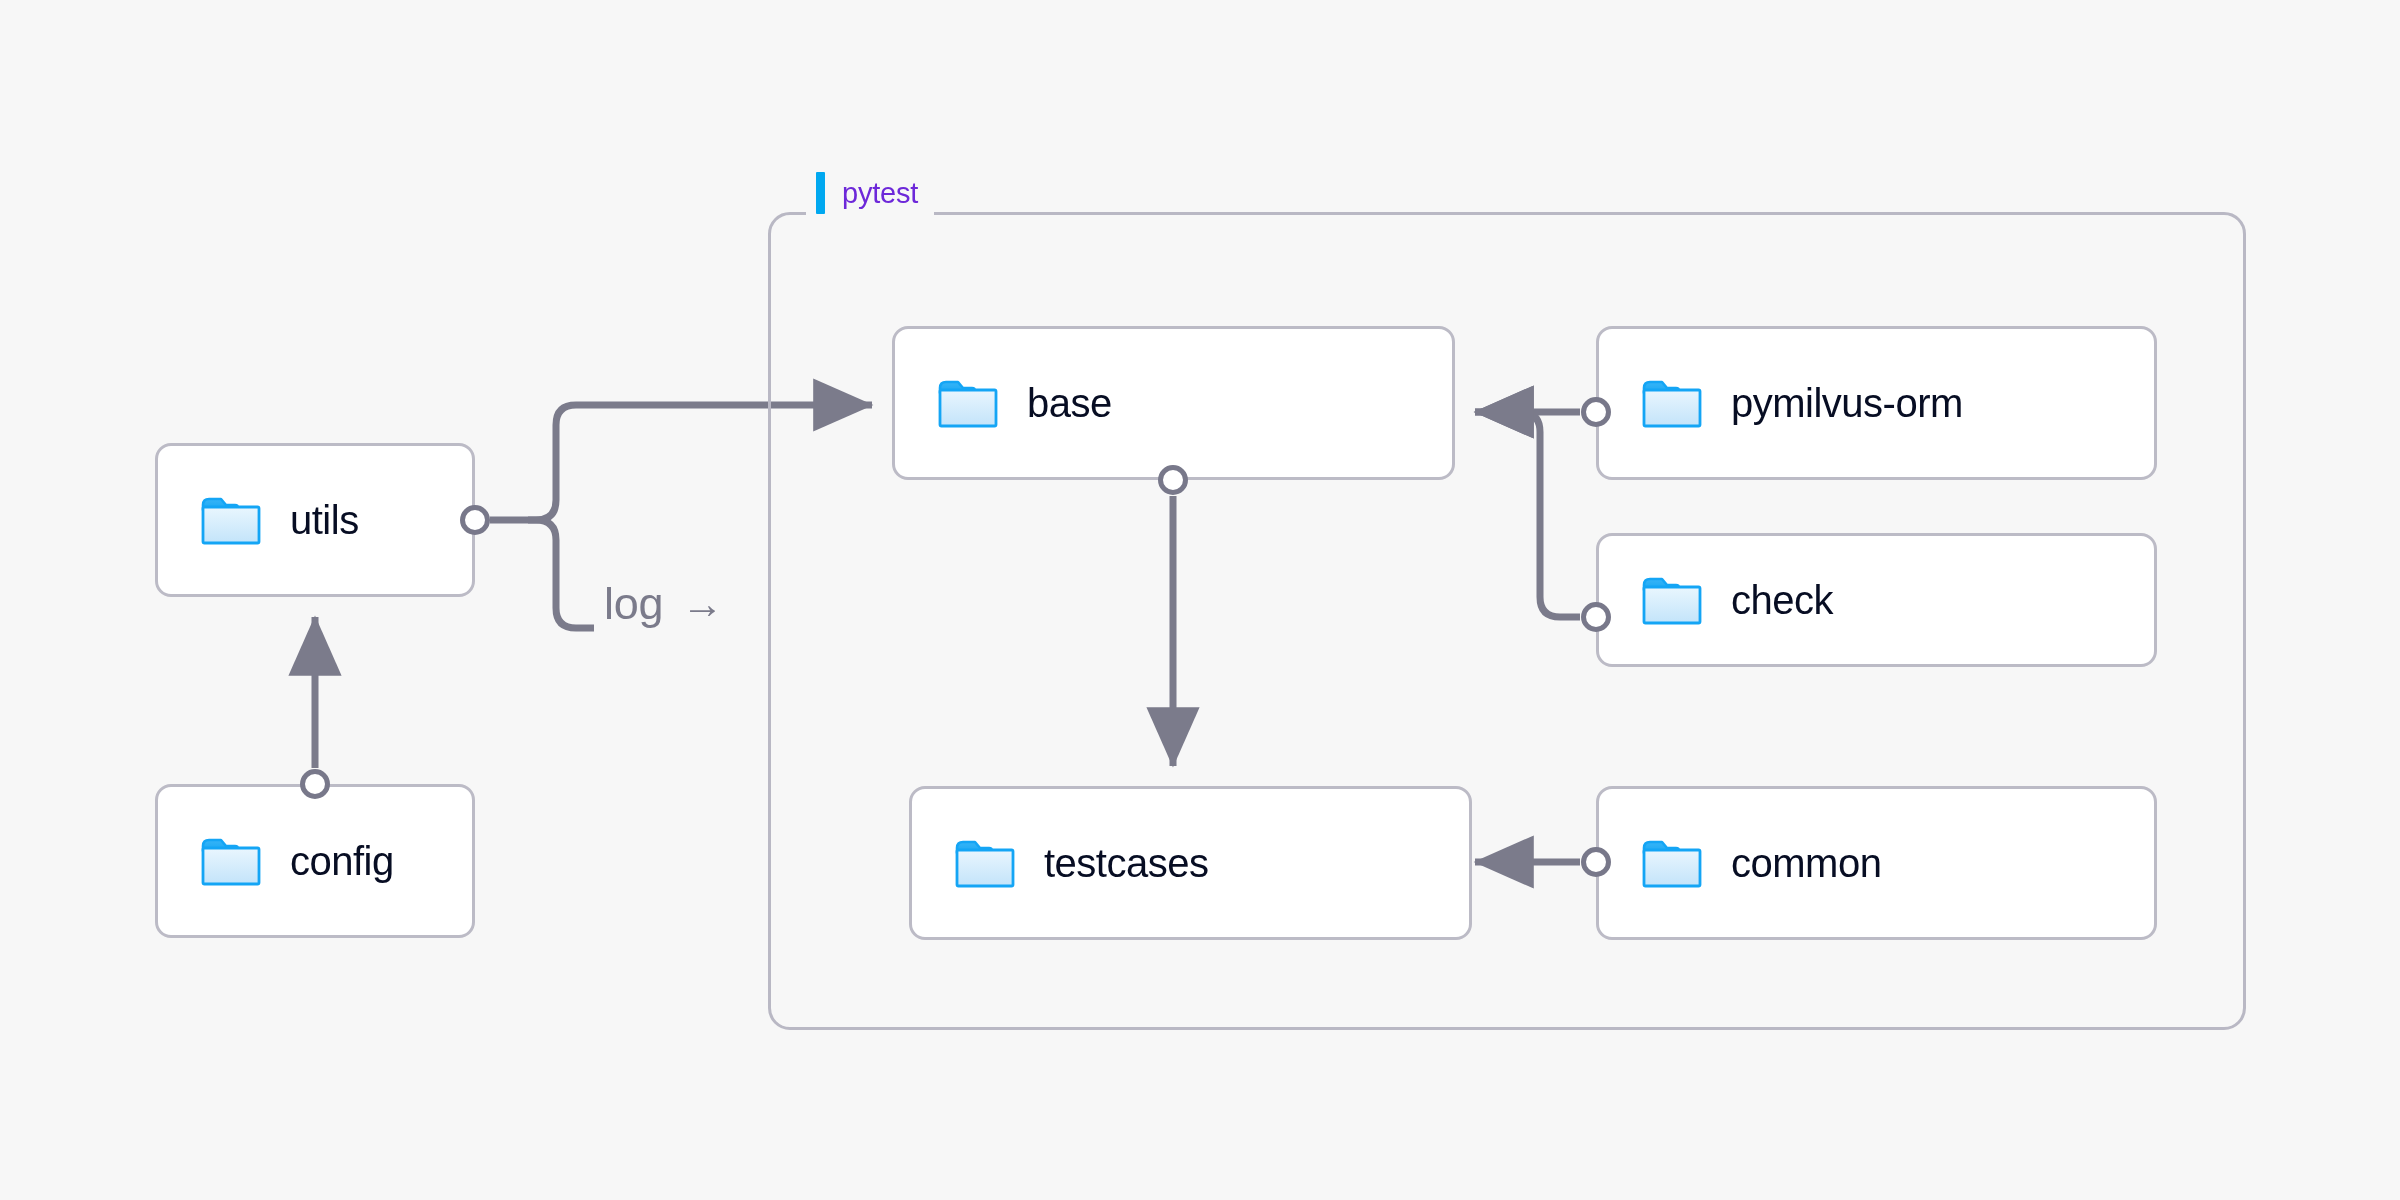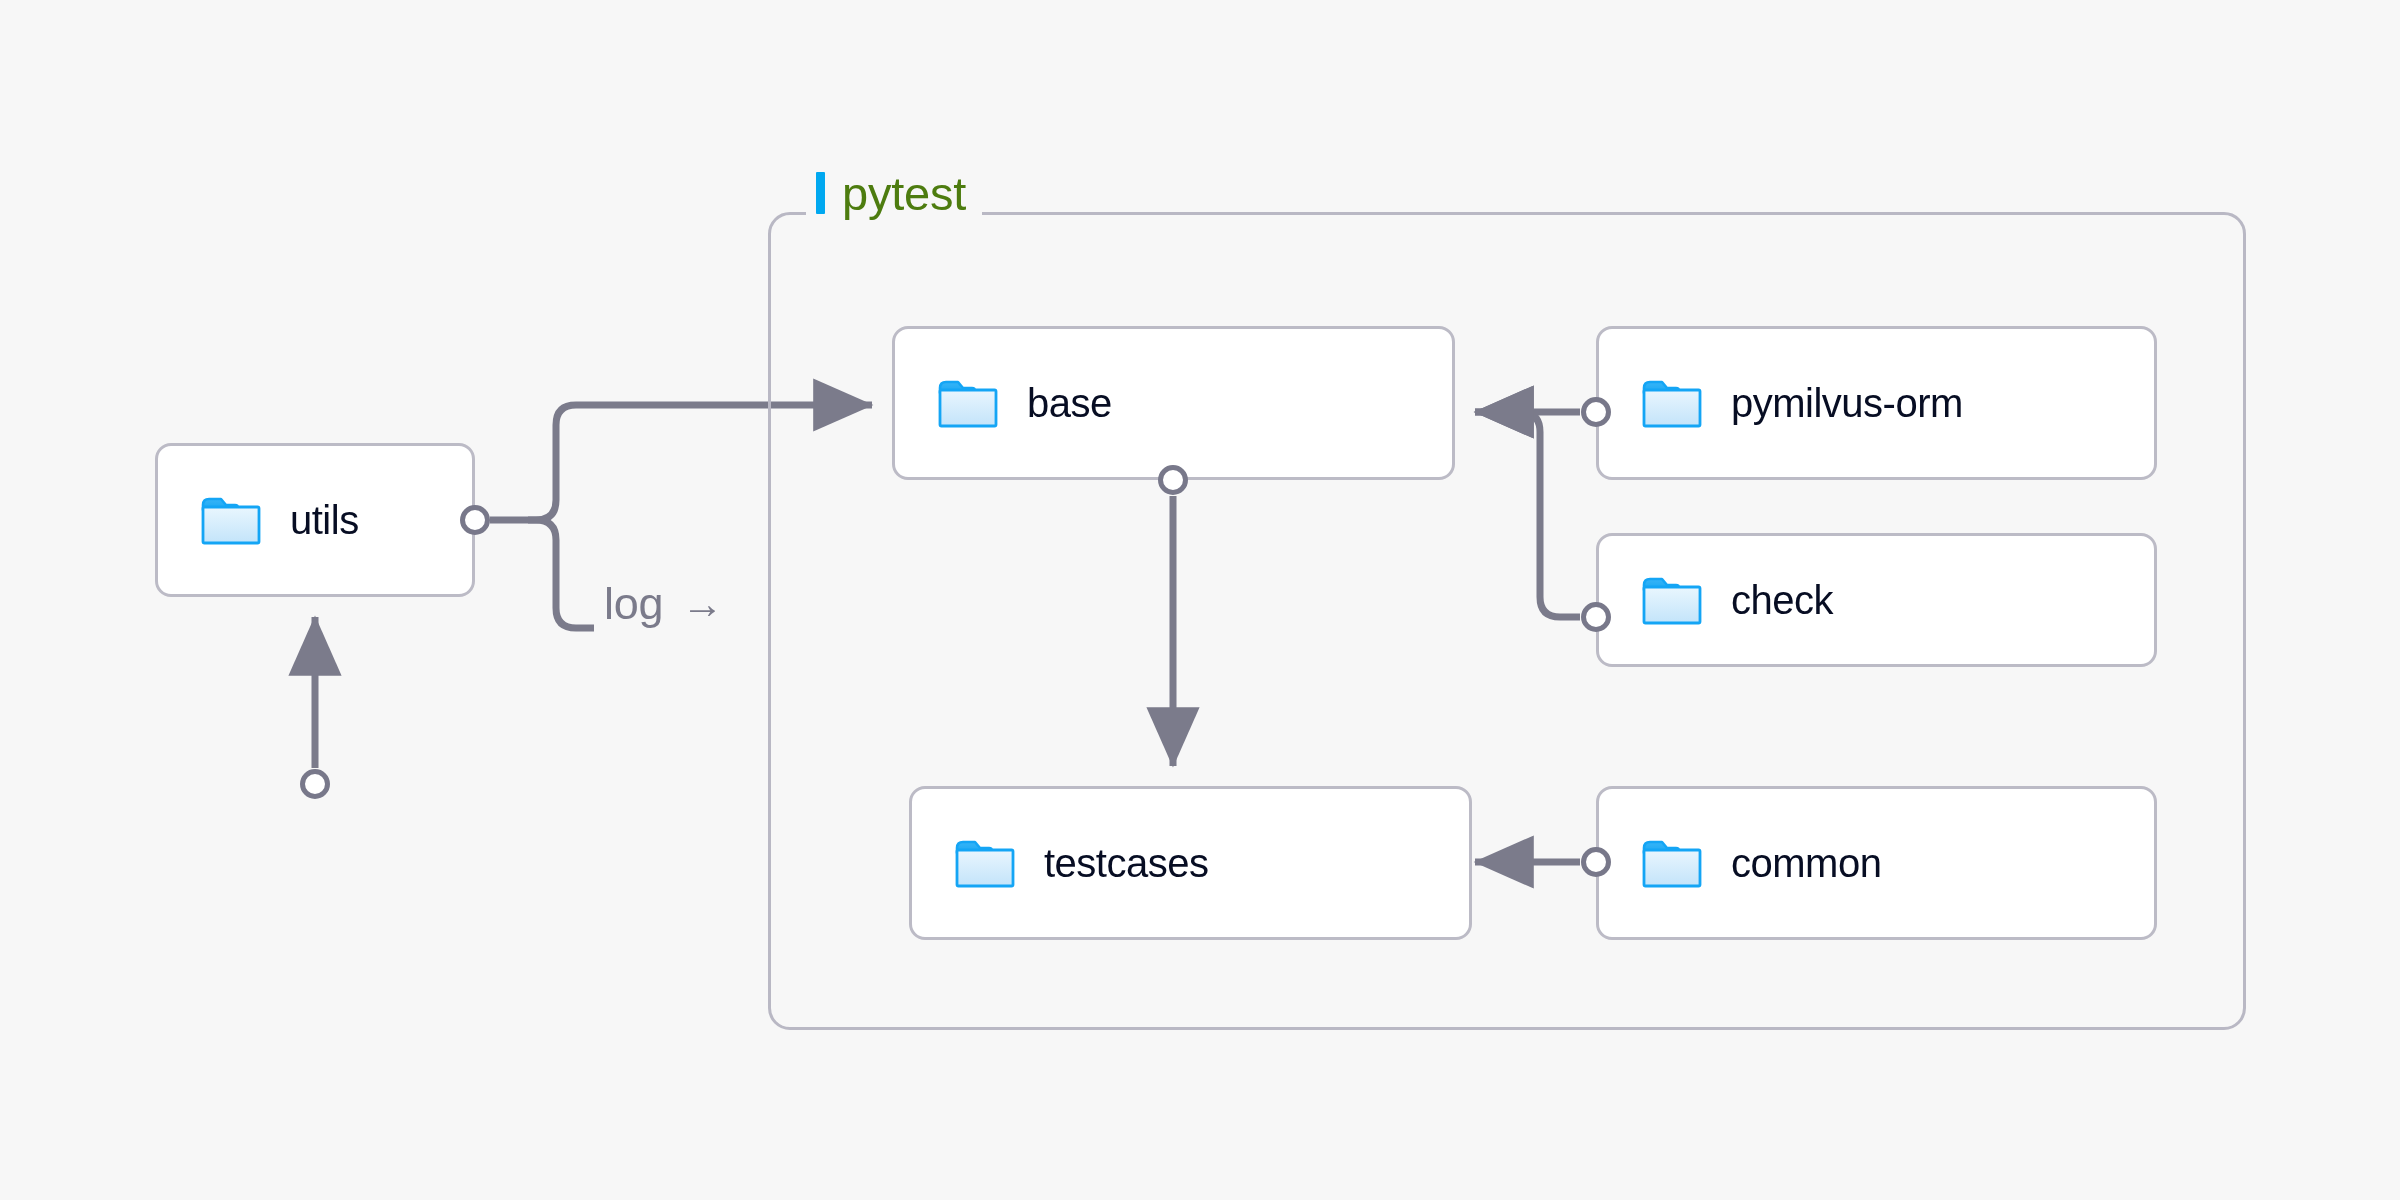--- a/index.html
+++ b/index.html
@@ -41,22 +41,22 @@
     height: 46px;
   }
   .group-label-bar {
     width: 9px;
     height: 42px;
     background: #00a8f0;
     border-radius: 1px;
     flex: none;
   }
   .group-label-text {
-    font-size: 47px;
-    color: #4d7c0f;
+    font-size: 29px;
+    color: #6d28d9;
     letter-spacing: -0.2px;
     white-space: nowrap;
   }
   
   .node {
     position: absolute;
     box-sizing: border-box;
     background: #ffffff;
     border: 3px solid #bcbbc6;
     border-radius: 16px;
@@ -154,20 +154,27 @@
   </div>
 
   <div class="node" style="left:155px; top:443px; width:320px; height:154px;">
     <svg class="folder-icon" viewBox="0 0 62 52">
       <path d="M3 11 Q3 5 9 5 L21 5 L26 11 L35 11 Q38 11 38 14 L38 16 L3 16 Z" fill="url(#folderTabGrad)" stroke="#14a5f5" stroke-width="2.6" stroke-linejoin="round"></path>
       <rect x="3" y="13" width="56" height="36" rx="1.5" fill="url(#folderGrad)" stroke="#14a5f5" stroke-width="2.8"></rect>
     </svg>
     <span class="node-label">utils</span>
   </div>
 
+  <div class="node" style="left:155px; top:784px; width:320px; height:154px;">
+    <svg class="folder-icon" viewBox="0 0 62 52">
+      <path d="M3 11 Q3 5 9 5 L21 5 L26 11 L35 11 Q38 11 38 14 L38 16 L3 16 Z" fill="url(#folderTabGrad)" stroke="#14a5f5" stroke-width="2.6" stroke-linejoin="round"></path>
+      <rect x="3" y="13" width="56" height="36" rx="1.5" fill="url(#folderGrad)" stroke="#14a5f5" stroke-width="2.8"></rect>
+    </svg>
+    <span class="node-label">config</span>
+  </div>
 
   <div class="node" style="left:892px; top:326px; width:563px; height:154px;">
     <svg class="folder-icon" viewBox="0 0 62 52">
       <path d="M3 11 Q3 5 9 5 L21 5 L26 11 L35 11 Q38 11 38 14 L38 16 L3 16 Z" fill="url(#folderTabGrad)" stroke="#14a5f5" stroke-width="2.6" stroke-linejoin="round"></path>
       <rect x="3" y="13" width="56" height="36" rx="1.5" fill="url(#folderGrad)" stroke="#14a5f5" stroke-width="2.8"></rect>
     </svg>
     <span class="node-label">base</span>
   </div>
 
   <div class="node" style="left:892px; top:786px; width:563px; height:154px;margin-left:17px;">

